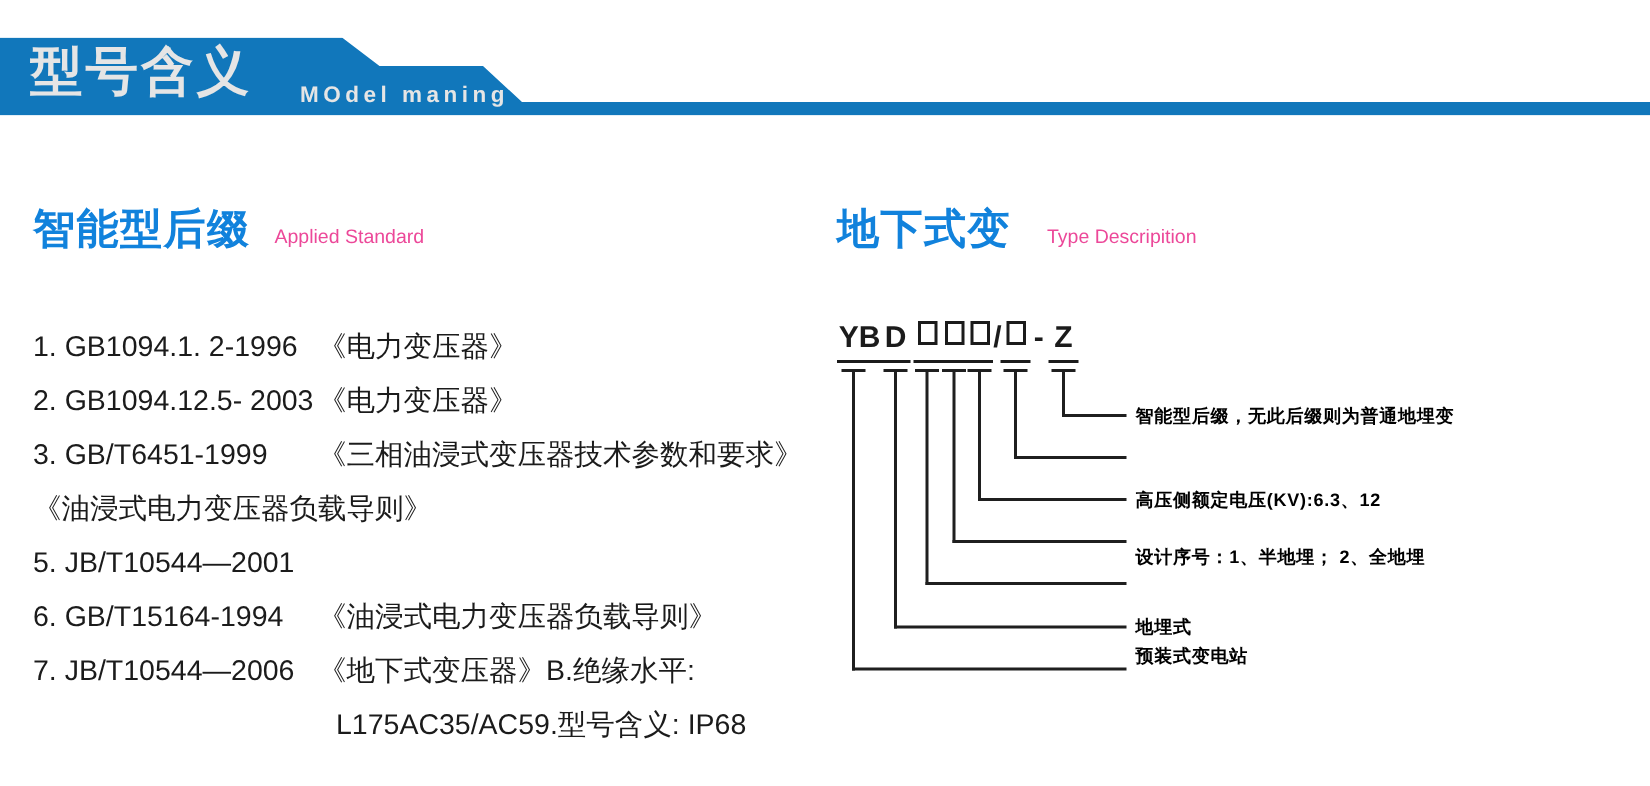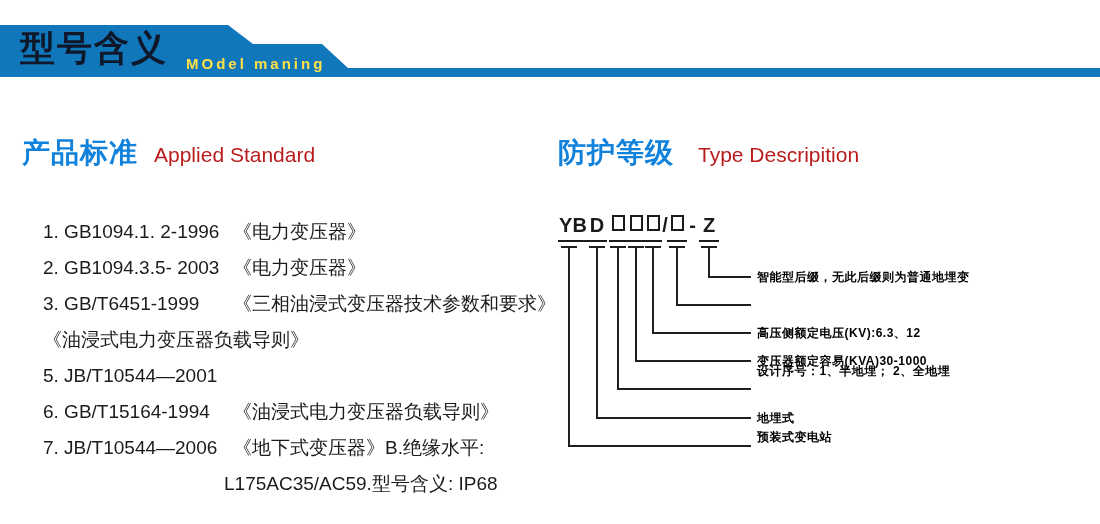--- a/index.html
+++ b/index.html
@@ -2,35 +2,35 @@
 <html><head>
 <meta charset="utf-8">
 <style>
   html,body{margin:0;padding:0;background:#ffffff;}
   body{width:1100px;height:524px;position:relative;overflow:hidden;
        font-family:"Liberation Sans","DejaVu Sans",sans-serif;color:#1b1b1b;}
 
   
   .banner{position:absolute;left:0;top:25px;width:1100px;height:52px;background:#1177bb;
           clip-path:polygon(0 0,228px 0,253px 19px,322px 19px,348px 43px,1100px 43px,1100px 52px,0 52px);}
-  .banner-title{position:absolute;left:20px;top:1px;font-size:35px;font-weight:bold;color:#0f172a;
+  .banner-title{position:absolute;left:20px;top:1px;font-size:35px;font-weight:bold;color:#e5e5e5;
                 letter-spacing:2px;line-height:44px;}
-  .banner-sub{position:absolute;left:186px;bottom:5px;font-size:15px;font-weight:bold;color:#fde047;
+  .banner-sub{position:absolute;left:200px;bottom:5px;font-size:15px;font-weight:bold;color:#e5e5e5;
               letter-spacing:3px;text-align:center;}
 
   
   .sec-head{position:absolute;top:134px;display:flex;align-items:baseline;white-space:nowrap;}
   .sec-head .cn{font-size:28px;font-weight:bold;color:#1182dc;letter-spacing:1px;}
-  .sec-head .en{font-size:21px;color:#b91c1c;margin-left:16px;}
+  .sec-head .en{font-size:13px;color:#ec4899;margin-left:16px;}
   #left-head{left:22px;}
   #right-head{left:558px;}
   #right-head .en{margin-left:24px;}
 
   
-  .std-list{position:absolute;left:22px;top:214px;width:540px;margin-left:21px;}
+  .std-list{position:absolute;left:22px;top:214px;width:540px;}
   .std-row{height:36px;line-height:36px;font-size:19px;white-space:nowrap;display:flex;}
   .std-code{width:190px;flex:0 0 190px;}
   .std-desc{flex:1;}
   .std-cont{position:absolute;left:22px;top:466px;height:36px;line-height:36px;
             font-size:19px;padding-left:202px;white-space:nowrap;}
 
   
   .diagram{position:absolute;left:550px;top:212px;width:550px;height:260px;}
   .cg{position:absolute;top:0;height:28px;line-height:26px;text-align:center;
       font-size:20px;font-weight:bold;color:#1b1b1b;}
@@ -44,31 +44,31 @@
 </style>
 </head>
 <body>
 
 <div class="banner">
   <span class="banner-title">型号含义</span>
   <span class="banner-sub">MOdel maning</span>
 </div>
 
 <div class="sec-head" id="left-head">
-  <span class="cn">产品标准</span>
+  <span class="cn">智能型后缀</span>
   <span class="en">Applied Standard</span>
 </div>
 
 <div class="std-list">
     <div class="std-row">
       <span class="std-code">1. GB1094.1. 2-1996</span>
       <span class="std-desc">《电力变压器》</span>
     </div>
     <div class="std-row">
-      <span class="std-code">2. GB1094.3.5- 2003</span>
+      <span class="std-code">2. GB1094.12.5- 2003</span>
       <span class="std-desc">《电力变压器》</span>
     </div>
     <div class="std-row">
       <span class="std-code">3. GB/T6451-1999</span>
       <span class="std-desc">《三相油浸式变压器技术参数和要求》</span>
     </div>
     <div class="std-row">
       <span class="std-desc">《油浸式电力变压器负载导则》</span>
     </div>
     <div class="std-row">
@@ -79,21 +79,21 @@
       <span class="std-desc">《油浸式电力变压器负载导则》</span>
     </div>
     <div class="std-row">
       <span class="std-code">7. JB/T10544—2006</span>
       <span class="std-desc">《地下式变压器》B.绝缘水平:</span>
     </div>
   </div>
 <div class="std-cont">L175AC35/AC59.型号含义: IP68</div>
 
 <div class="sec-head" id="right-head">
-  <span class="cn">防护等级</span>
+  <span class="cn">地下式变</span>
   <span class="en">Type Descripition</span>
 </div>
 
 <div class="diagram">
     <span class="cg u" style="left: 8px; width: 30px;">YB</span>
     <span class="cg u" style="left: 37px; width: 20px;">D</span>
     <span class="cg u" style="left: 59px; width: 19px;"><span class="sq"></span></span>
     <span class="cg u" style="left: 77px; width: 18px;"><span class="sq"></span></span>
     <span class="cg u" style="left: 94px; width: 18px;"><span class="sq"></span></span>
     <span class="cg" style="left: 111px; width: 8px;">/</span>
@@ -103,21 +103,20 @@
     <div class="pin-cap" style="left: 151px;"></div>
     <div class="connector" style="left: 158px; top: 36px; width: 41px; height: 28px;"></div>
     <div class="diag-label" style="top: 52px;">智能型后缀，无此后缀则为普通地埋变</div>
     <div class="pin-cap" style="left: 119px;"></div>
     <div class="connector" style="left: 126px; top: 36px; width: 73px; height: 56px;"></div>
     <div class="pin-cap" style="left: 95px;"></div>
     <div class="connector" style="left: 102px; top: 36px; width: 97px; height: 84px;"></div>
     <div class="diag-label" style="top: 108px;">高压侧额定电压(KV):6.3、12</div>
     <div class="pin-cap" style="left: 78px;"></div>
     <div class="connector" style="left: 85px; top: 36px; width: 114px; height: 112px;"></div>
-    <div class="diag-label" style="top: 136px;">变压器额定容易(KVA)30-1000</div>
     <div class="pin-cap" style="left: 60px;"></div>
     <div class="connector" style="left: 67px; top: 36px; width: 132px; height: 140px;"></div>
     <div class="diag-label" style="top: 146px;">设计序号：1、半地埋； 2、全地埋</div>
     <div class="pin-cap" style="left: 39px;"></div>
     <div class="connector" style="left: 46px; top: 36px; width: 153px; height: 169px;"></div>
     <div class="diag-label" style="top: 193px;">地埋式</div>
     <div class="pin-cap" style="left: 11px;"></div>
     <div class="connector" style="left: 18px; top: 36px; width: 181px; height: 197px;"></div>
     <div class="diag-label" style="top: 212px;">预装式变电站</div>
   </div>

